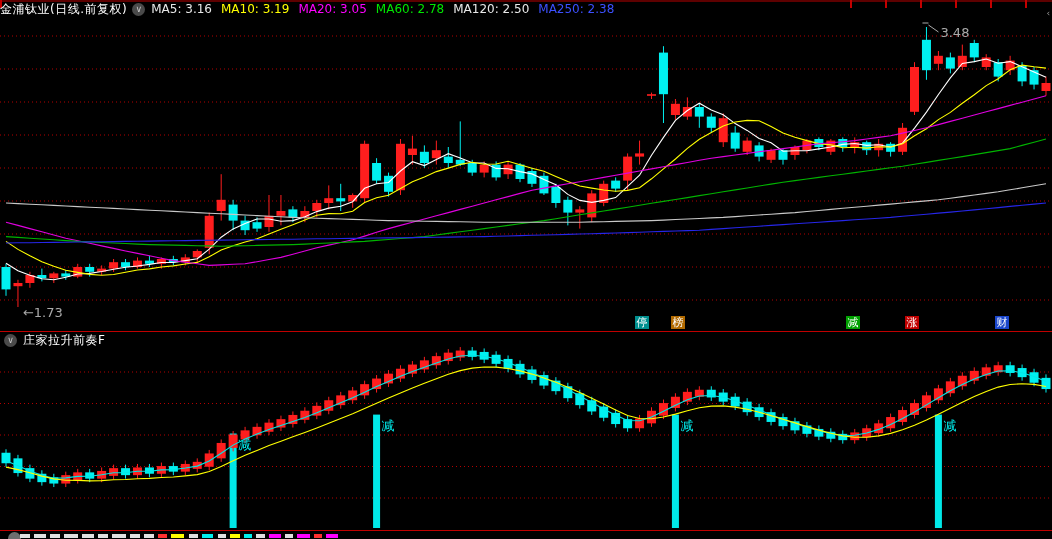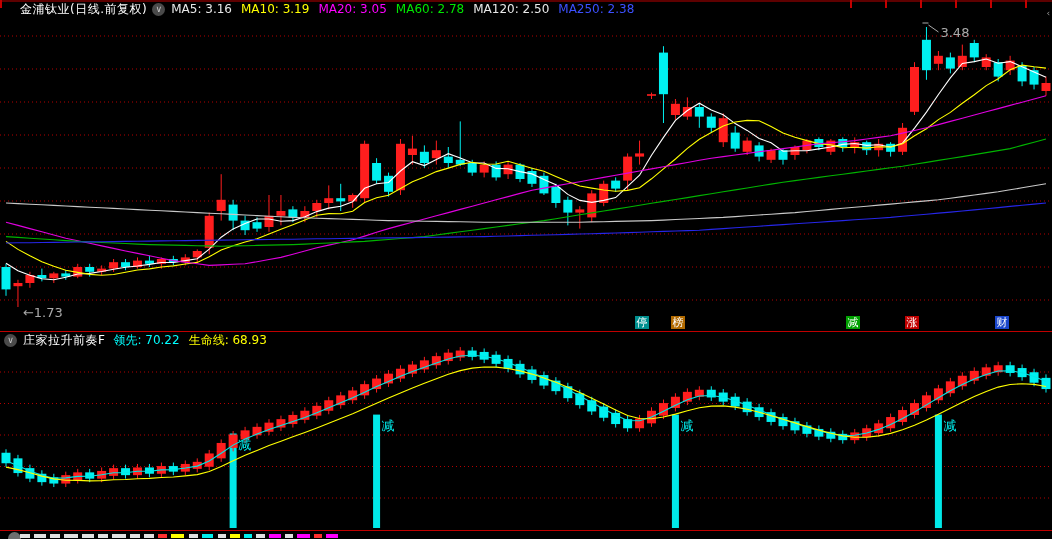--- a/index.html
+++ b/index.html
@@ -5,21 +5,21 @@
   * { margin:0; padding:0; box-sizing:border-box; }
   html,body { background:#000; }
   .stage {
     position:relative; width:1052px; height:539px;
     background:#000; overflow:hidden;
     font-family:"DejaVu Sans","Liberation Sans",sans-serif;
   }
   .stage svg { position:absolute; left:0; top:0; z-index:1; }
   .topframe { position:absolute; left:0; top:0; width:1052px; height:2px; background:#5e0000; z-index:3; }
   .toptick { position:absolute; top:0; width:2px; height:8px; background:#c40000; z-index:3; }
-  .hdr { position:absolute; left:20px; top:2px; z-index:4; display:flex; align-items:center;
+  .hdr { position:absolute; left:0; top:2px; z-index:4; display:flex; align-items:center;
          font-size:12px; line-height:15px; white-space:nowrap; }
   .hdr2 { position:absolute; left:4px; top:333px; z-index:4; display:flex; align-items:center;
           font-size:12px; line-height:15px; white-space:nowrap; }
   .title { color:#ffffff; letter-spacing:0.5px; }
   .circbtn { width:13px; height:13px; border-radius:50%; background:#4a4a4a; color:#c8c8c8;
              font-size:9px; line-height:12px; text-align:center; margin:0 6px 0 5px; cursor:pointer; }
   .ma { margin-right:9px; }
   .metric { margin-right:9px; }
   .sep { position:absolute; left:0; width:1052px; height:1px; background:#c00000; z-index:3; }
   .badge { position:absolute; z-index:2; width:14px; height:13px; color:#fff; font-size:11px;
@@ -440,21 +440,20 @@
     <span class="circbtn">∨</span>
     <span id="ma-legend"><span class="ma" style="color: rgb(232, 232, 232);">MA5: 3.16</span><span class="ma" style="color: rgb(255, 255, 0);">MA10: 3.19</span><span class="ma" style="color: rgb(255, 0, 255);">MA20: 3.05</span><span class="ma" style="color: rgb(0, 230, 0);">MA60: 2.78</span><span class="ma" style="color: rgb(232, 232, 232);">MA120: 2.50</span><span class="ma" style="color: rgb(60, 80, 255);">MA250: 2.38</span></span>
   </div>
 
   <div class="sep" style="top:331px"></div>
 
   <div class="hdr2">
     <span class="circbtn" style="margin-left:0">∨</span>
     <span class="title">庄家拉升前奏F</span>
     <span style="width:8px"></span>
-    <span id="sub-metrics"><span class="metric" style="color: rgb(0, 255, 255);">领先: 70.22</span><span class="metric" style="color: rgb(255, 255, 0);">生命线: 68.93</span></span>
   </div>
 
   <div class="sep" style="top:530px"></div>
   <div class="strip-icon"></div>
   <div id="strip">
       <div class="frag" style="left: 20px; top: 534px; width: 10px; background: rgb(224, 224, 224);"></div>
       <div class="frag" style="left: 34px; top: 534px; width: 12px; background: rgb(224, 224, 224);"></div>
       <div class="frag" style="left: 50px; top: 534px; width: 10px; background: rgb(224, 224, 224);"></div>
       <div class="frag" style="left: 64px; top: 534px; width: 14px; background: rgb(224, 224, 224);"></div>
       <div class="frag" style="left: 82px; top: 534px; width: 12px; background: rgb(224, 224, 224);"></div>

